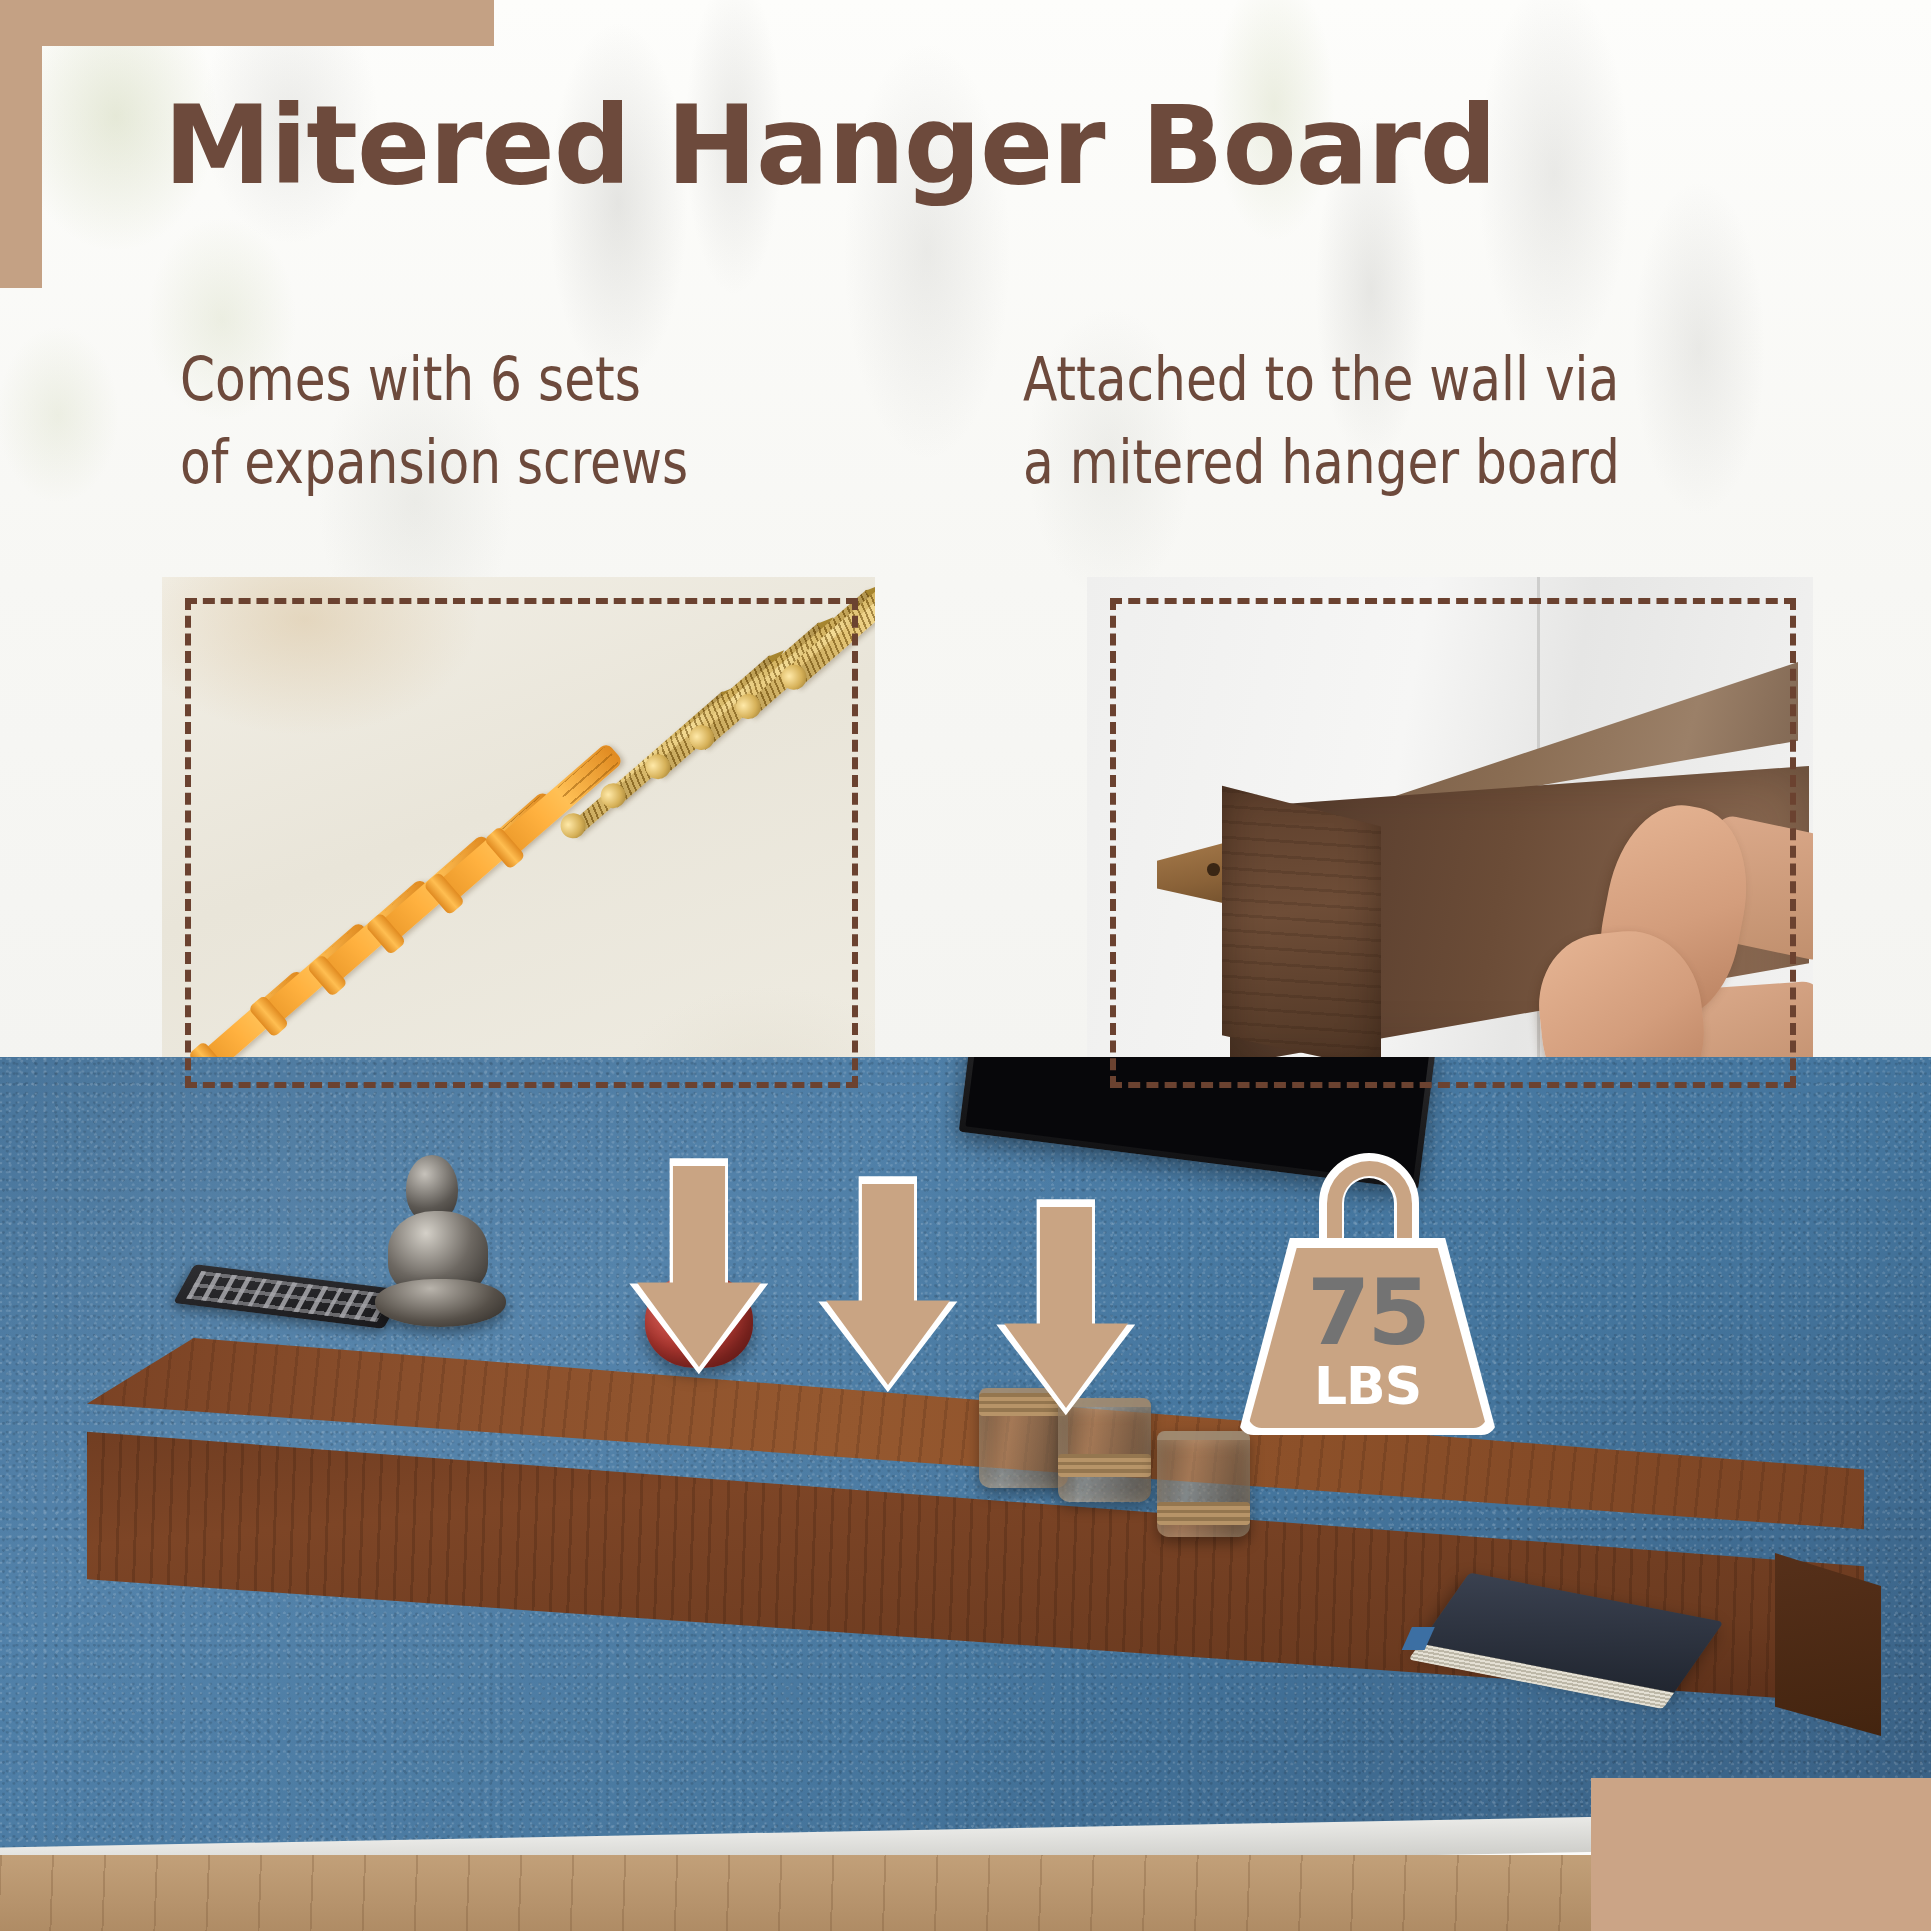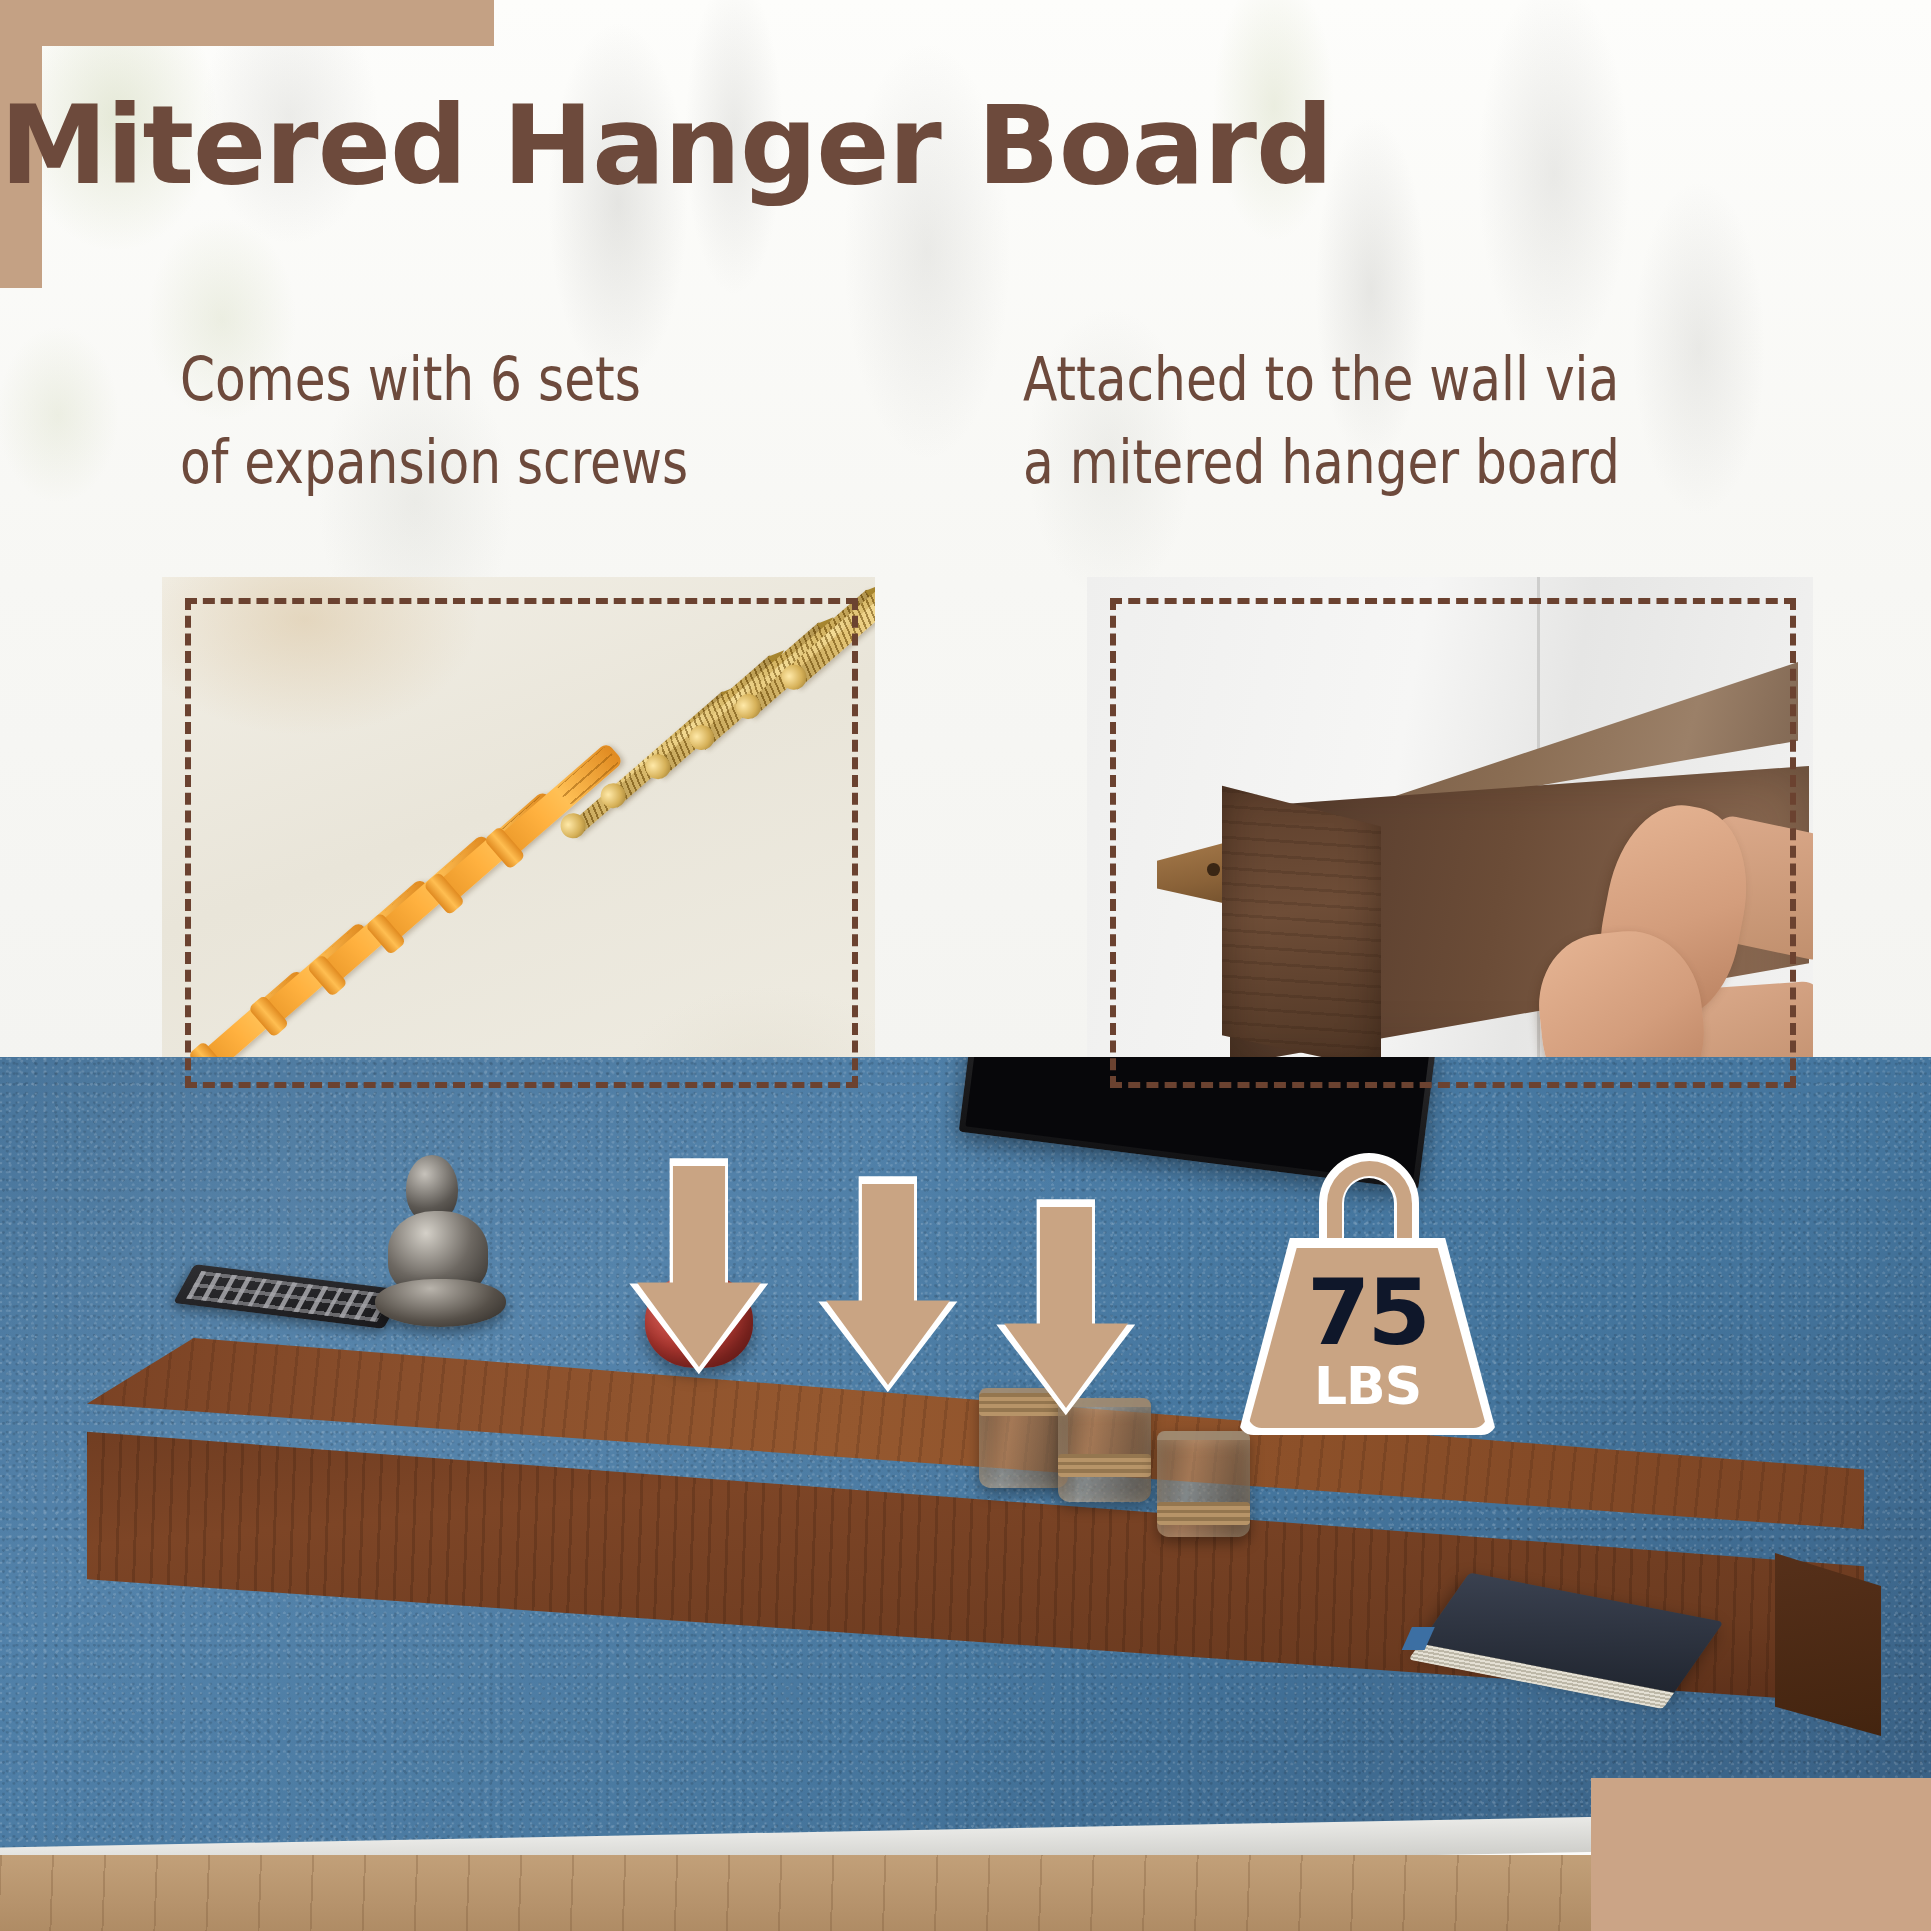--- a/index.html
+++ b/index.html
@@ -33,21 +33,21 @@
   
   #corner-h{ position:absolute; left:0; top:0; width:494px; height:46px; background:#c4a184; }
   #corner-v{ position:absolute; left:0; top:0; width:42px;  height:288px; background:#c4a184; }
 
   
   #corner-br{ position:absolute; left:1591px; top:1778px; width:340px; height:153px; background:#cba486; }
 
   
   #title{
     position:absolute; left:0; top:89px; width:1660px;
-    text-align:left; font-size:108px; font-weight:bold;
+    text-align:center; font-size:108px; font-weight:bold;
     color:#6d4a3c; letter-spacing:-1px; line-height:1.05;
     font-family:"DejaVu Sans", sans-serif;
   }
 
   
   .subcap{
     position:absolute; color:#6d4a3c; font-size:60px; line-height:1.38;
     font-family:"DejaVu Sans Condensed","Liberation Sans", sans-serif;
     font-weight:400; transform:scaleX(.93); transform-origin:left top;
     white-space:pre-line;
@@ -327,21 +327,21 @@
     border-radius:15.4px;
   }
   #wb-body{
     position:absolute; left:9.7px; top:95px; width:239px; height:180px;
     background:#c9a483;
     clip-path:polygon(20.5% 0, 79.5% 0, 100% 100%, 0 100%);
     border-radius:13.5px;
   }
   #wb-num{
     position:absolute; left:0; top:114px; width:259px; text-align:center;
-    color:#0f172a; font-size:91px; font-weight:bold; line-height:1;
+    color:#737373; font-size:91px; font-weight:bold; line-height:1;
     font-family:"DejaVu Sans", sans-serif; letter-spacing:-2.9px;
   }
   #wb-unit{
     position:absolute; left:0; top:207px; width:259px; text-align:center;
     color:#fff; font-size:52px; font-weight:bold; line-height:1;
     font-family:"DejaVu Sans", sans-serif; letter-spacing:-1px;
   }
 </style>
 </head>
 <body>

